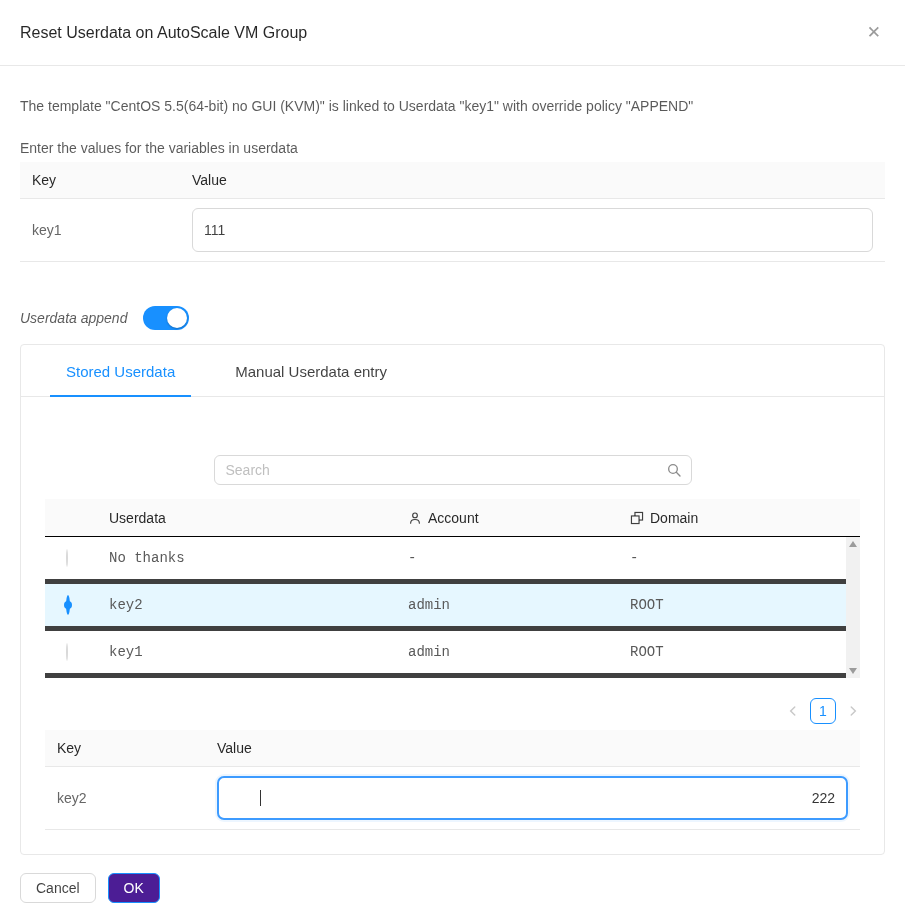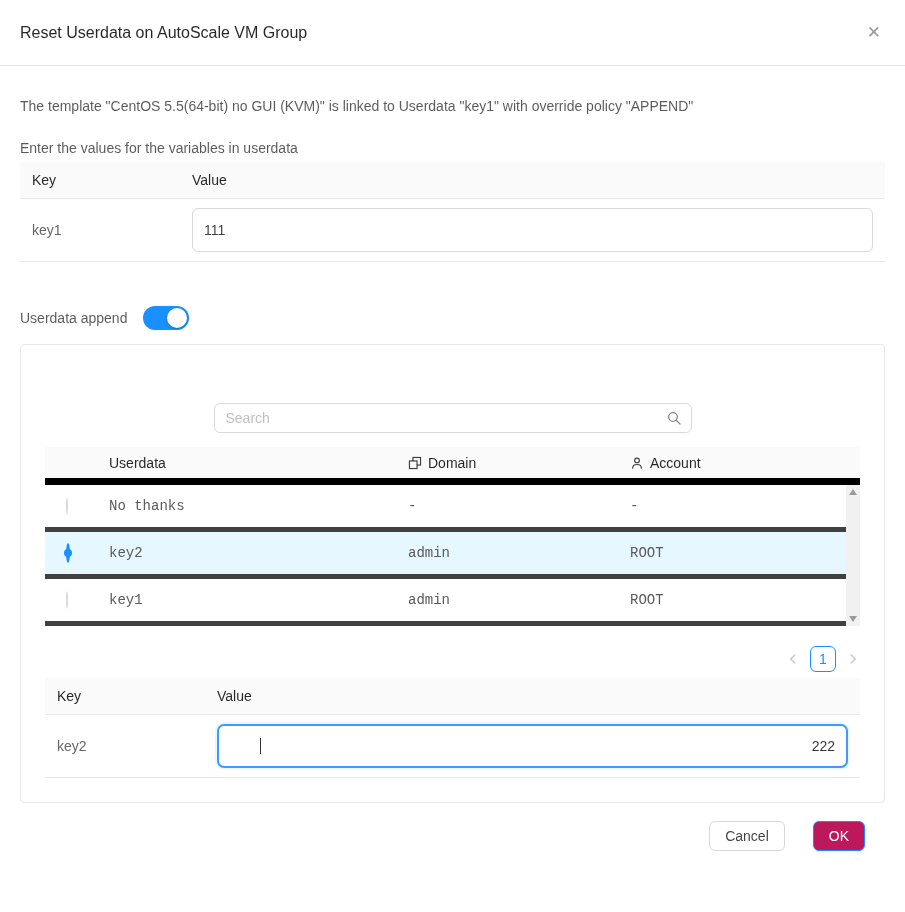--- a/index.html
+++ b/index.html
@@ -48,21 +48,21 @@
     text-align:right;
   }
   .caret {
     position:absolute; left:43px; top:50%; transform:translateY(-50%);
     width:1px; height:16px; background:#333; animation:blink 1s step-end infinite;
   }
   @keyframes blink { 50% { opacity:0; } }
 
   
   .toggle-row { margin-top:44px; display:flex; align-items:center; }
-  .toggle-label { color:rgba(0,0,0,0.65); }
+  .toggle-label { color:rgba(0,0,0,0.65);font-style:italic; }
   .switch {
     position:relative; width:46px; height:24px; margin-left:16px;
     background:#1890ff; border-radius:12px; cursor:pointer; border:none;
   }
   .switch .knob {
     position:absolute; top:2px; right:2px; width:20px; height:20px;
     background:#fff; border-radius:50%;
     box-shadow:0 1px 2px rgba(0,0,0,0.25);
   }
 
@@ -92,21 +92,21 @@
   .search-input::placeholder { color:#bfbfbf; }
   .search-icon { position:absolute; right:10px; top:7px; width:16px; height:16px; color:#8c8c8c; }
 
   
   .list-table { margin-top:14px; }
   .list-header, .list-row {
     display:grid; grid-template-columns:64px 299px 222px 1fr; align-items:center;
   }
   .list-header {
     background:#fafafa; height:38px; color:rgba(0,0,0,0.85);
-    border-bottom:7px solid #000000;
+    border-bottom:1px solid #000000;
   }
   .hcell { display:flex; align-items:center; gap:6px; }
   .hicon { width:14px; height:14px; flex:0 0 auto; color:rgba(0,0,0,0.75); }
   .rows-container { position:relative; }
   .list-row { height:47px; border-bottom:5px solid #404040; color:#595959;font-family:Liberation Mono, monospace; }
   .list-row.selected { background:#e6f7ff; }
   .radio {
     width:16px; height:16px; border:1px solid #d9d9d9; border-radius:50%;
     background:#fff; margin-left:21px; position:relative; cursor:pointer;
   }
@@ -128,27 +128,27 @@
   .pagination { display:flex; justify-content:flex-end; align-items:center; gap:10px; margin-top:20px; }
   .page-arrow { width:14px; height:14px; color:#c9c9c9; cursor:pointer; background:none; border:none; padding:0; }
   .page-num {
     min-width:26px; height:26px; border:1px solid #1890ff; border-radius:6px;
     color:#1890ff; display:flex; align-items:center; justify-content:center;
     font-size:14px; cursor:pointer; background:#fff;
   }
   .kv2 { margin-top:48px; }
 
   
-  .modal-footer { display:flex; justify-content:flex-end; gap:28px; padding:18px 20px 0 0; }
+  .modal-footer { display:flex; justify-content:flex-start; gap:12px; padding:18px 20px 0 0; }
   .btn {
     height:30px; padding:0 15px; border-radius:6px; font-size:14px;
     font-family:"Liberation Sans", sans-serif; cursor:pointer;
   }
   .btn-default { background:#fff; border:1px solid #d9d9d9; color:rgba(0,0,0,0.75); }
-  .btn-primary { background:#be185d; border:1px solid #1890ff; color:#fff; }
+  .btn-primary { background:#4c1d95; border:1px solid #1890ff; color:#fff; }
 </style>
 </head>
 <body>
 
 <div class="modal-header">
   <div class="modal-title">Reset Userdata on AutoScale VM Group</div>
   <button class="close-btn">✕</button>
 </div>
 
 <div class="modal-body">
@@ -176,20 +176,24 @@
 
   <div class="toggle-row">
     <span class="toggle-label">Userdata append</span>
     <button class="switch" aria-checked="true">
       <span class="knob"></span>
     </button>
   </div>
 
   <div class="card">
 
+    <div class="tabbar">
+      <button class="tab active">Stored Userdata</button>
+      <button class="tab">Manual Userdata entry</button>
+    </div>
 
     <div class="card-body">
 
       <div class="search-row">
         <div class="search-box">
           <input class="search-input" type="text" placeholder="Search" style="">
           <span class="search-icon">
             <svg viewBox="0 0 24 24" width="16" height="16" fill="none" stroke="currentColor" stroke-width="2" stroke-linecap="round">
               <circle cx="10.5" cy="10.5" r="6.5"></circle>
                 <path d="M15.5 15.5 L21 21"></path>
@@ -199,35 +203,35 @@
       </div>
 
       <div class="list-table">
         <div class="list-header">
           <div></div>
           <div class="hcell">
             <span>Userdata</span>
           </div>
           <div class="hcell">
             <span class="hicon">
+              <svg viewBox="0 0 24 24" width="14" height="14" fill="none" stroke="currentColor" stroke-width="2" stroke-linecap="round">
+                <circle cx="12" cy="7.5" r="4"></circle>
+                  <path d="M4.5 21c0-4.2 3.7-6.5 7.5-6.5s7.5 2.3 7.5 6.5"></path>
+              </svg>
+            </span>
+            <span>Account</span>
+          </div>
+          <div class="hcell">
+            <span class="hicon">
               <svg viewBox="0 0 24 24" width="14" height="14" fill="none" stroke="currentColor" stroke-width="2">
                 <rect x="8.5" y="2.5" width="13" height="13"></rect>
                   <rect x="2.5" y="8.5" width="13" height="13" fill="#fafafa"></rect>
               </svg>
             </span>
             <span>Domain</span>
-          </div>
-          <div class="hcell">
-            <span class="hicon">
-              <svg viewBox="0 0 24 24" width="14" height="14" fill="none" stroke="currentColor" stroke-width="2" stroke-linecap="round">
-                <circle cx="12" cy="7.5" r="4"></circle>
-                  <path d="M4.5 21c0-4.2 3.7-6.5 7.5-6.5s7.5 2.3 7.5 6.5"></path>
-              </svg>
-            </span>
-            <span>Account</span>
           </div>
         </div>
 
         <div class="rows-container">
           <div class="list-row">
             <div><span class="radio"></span></div>
             <div>No thanks</div>
             <div>-</div>
             <div>-</div>
           </div>

